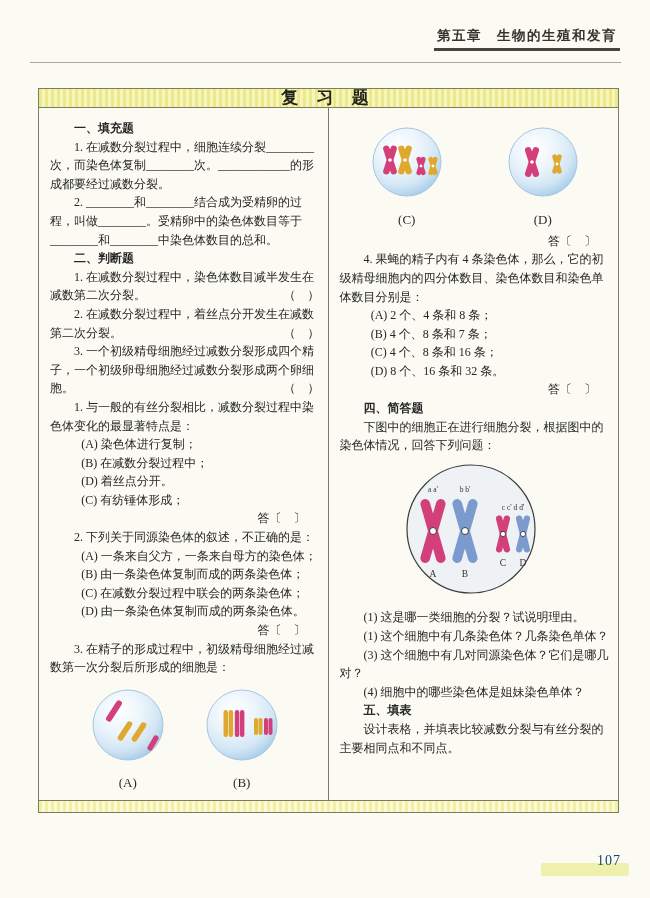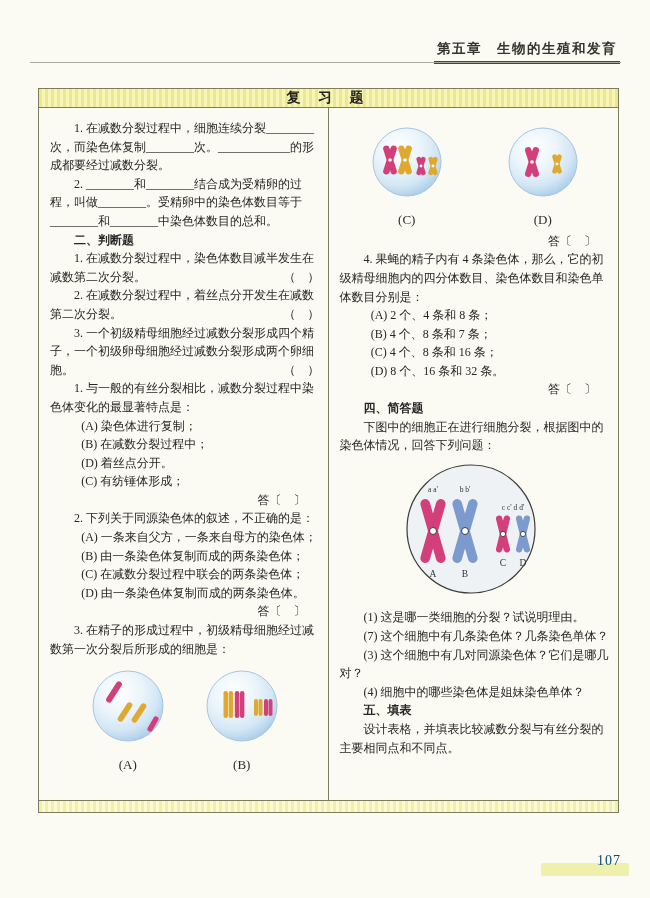--- a/index.html
+++ b/index.html
@@ -3,36 +3,36 @@
 <meta charset="utf-8">
 <style>
   html,body{margin:0;padding:0;}
   body{
     width:650px;height:898px;position:relative;overflow:hidden;
     background:#fbfaf3;
     font-family:"Liberation Serif","DejaVu Serif",serif;
     color:#262626;
   }
   .chapter-header{
-    position:absolute;top:40px;right:30px;
+    position:absolute;top:27px;right:30px;
     font-size:13.5px;font-weight:bold;letter-spacing:1.5px;color:#35352f;
     padding:0 3px 3px 3px;border-bottom:3px solid #45453c;
   }
   .header-rule{
     position:absolute;top:62px;left:30px;width:591px;height:0;
     border-top:1.5px solid #aaa79c;
   }
   .main-box{
     position:absolute;left:38px;top:88px;width:579px;height:723px;
     border:1px solid #7d7c5e;display:flex;flex-direction:column;background:#fbfaf3;
   }
   .title-bar{
     height:18px;border-bottom:1px solid #7d7c5e;
     background:repeating-linear-gradient(90deg,#eae98c 0 3px,#f7f5b9 3px 6px);
-    text-align:center;font-weight:bold;font-size:14px;line-height:18px;
+    text-align:center;font-weight:bold;font-size:17px;line-height:18px;
     letter-spacing:7px;color:#22221e;
   }
   .content{flex:1;display:flex;overflow:hidden;}
   .col{width:50%;box-sizing:border-box;padding:11px 8px 0 11px;
        font-size:12px;line-height:1.55;}
   .col-left{border-right:1px solid #7d7c5e;}
   .para{margin:0;text-indent:2em;}
   .heading{font-weight:bold;}
   .option{text-indent:2.6em;}
   .answer{text-indent:0;text-align:right;padding-right:14px;}
@@ -71,20 +71,21 @@
 
 <div class="chapter-header">第五章　生物的生殖和发育</div>
 <div class="header-rule"></div>
 
 <div class="main-box">
   <div class="title-bar">复 习 题</div>
   <div class="content">
 
     <div class="col col-left">
       <div>
+          <p class="para heading">一、填充题</p>
           <p class="para ">1. 在减数分裂过程中，细胞连续分裂________次，而染色体复制________次。____________的形成都要经过减数分裂。</p>
           <p class="para ">2. ________和________结合成为受精卵的过程，叫做________。受精卵中的染色体数目等于________和________中染色体数目的总和。</p>
           <p class="para heading">二、判断题</p>
           <p class="para ">1. 在减数分裂过程中，染色体数目减半发生在减数第二次分裂。<span class="tail">（　）</span></p>
           <p class="para ">2. 在减数分裂过程中，着丝点分开发生在减数第二次分裂。<span class="tail">（　）</span></p>
           <p class="para ">3. 一个初级精母细胞经过减数分裂形成四个精子，一个初级卵母细胞经过减数分裂形成两个卵细胞。<span class="tail">（　）</span></p>
           <p class="para ">1. 与一般的有丝分裂相比，减数分裂过程中染色体变化的最显著特点是：</p>
           <p class="para option">(A) 染色体进行复制；</p>
           <p class="para option">(B) 在减数分裂过程中；</p>
           <p class="para option">(D) 着丝点分开。</p>
@@ -220,21 +221,21 @@
           <text class="dlab" x="137" y="51" text-anchor="middle">c c' d d'</text>
           <text class="dlab2" x="57" y="118" text-anchor="middle">A</text>
           <text class="dlab2" x="89" y="118" text-anchor="middle">B</text>
           <text class="dlab2" x="127" y="107" text-anchor="middle">C</text>
           <text class="dlab2" x="147" y="107" text-anchor="middle">D</text>
         </svg>
       </div>
 
       <div>
           <p class="para ">(1) 这是哪一类细胞的分裂？试说明理由。</p>
-          <p class="para ">(7) 这个细胞中有几条染色体？几条染色单体？</p>
+          <p class="para ">(1) 这个细胞中有几条染色体？几条染色单体？</p>
           <p class="para ">(3) 这个细胞中有几对同源染色体？它们是哪几对？</p>
           <p class="para ">(4) 细胞中的哪些染色体是姐妹染色单体？</p>
           <p class="para heading">五、填表</p>
           <p class="para ">设计表格，并填表比较减数分裂与有丝分裂的主要相同点和不同点。</p>
         </div>
     </div>
   </div>
   <div class="title-bar" style="height:11px;border-bottom:none;border-top:1px solid #7d7c5e;background:repeating-linear-gradient(90deg,#f1f0a5 0 3px,#fafad8 3px 6px);"></div>
 </div>
 

